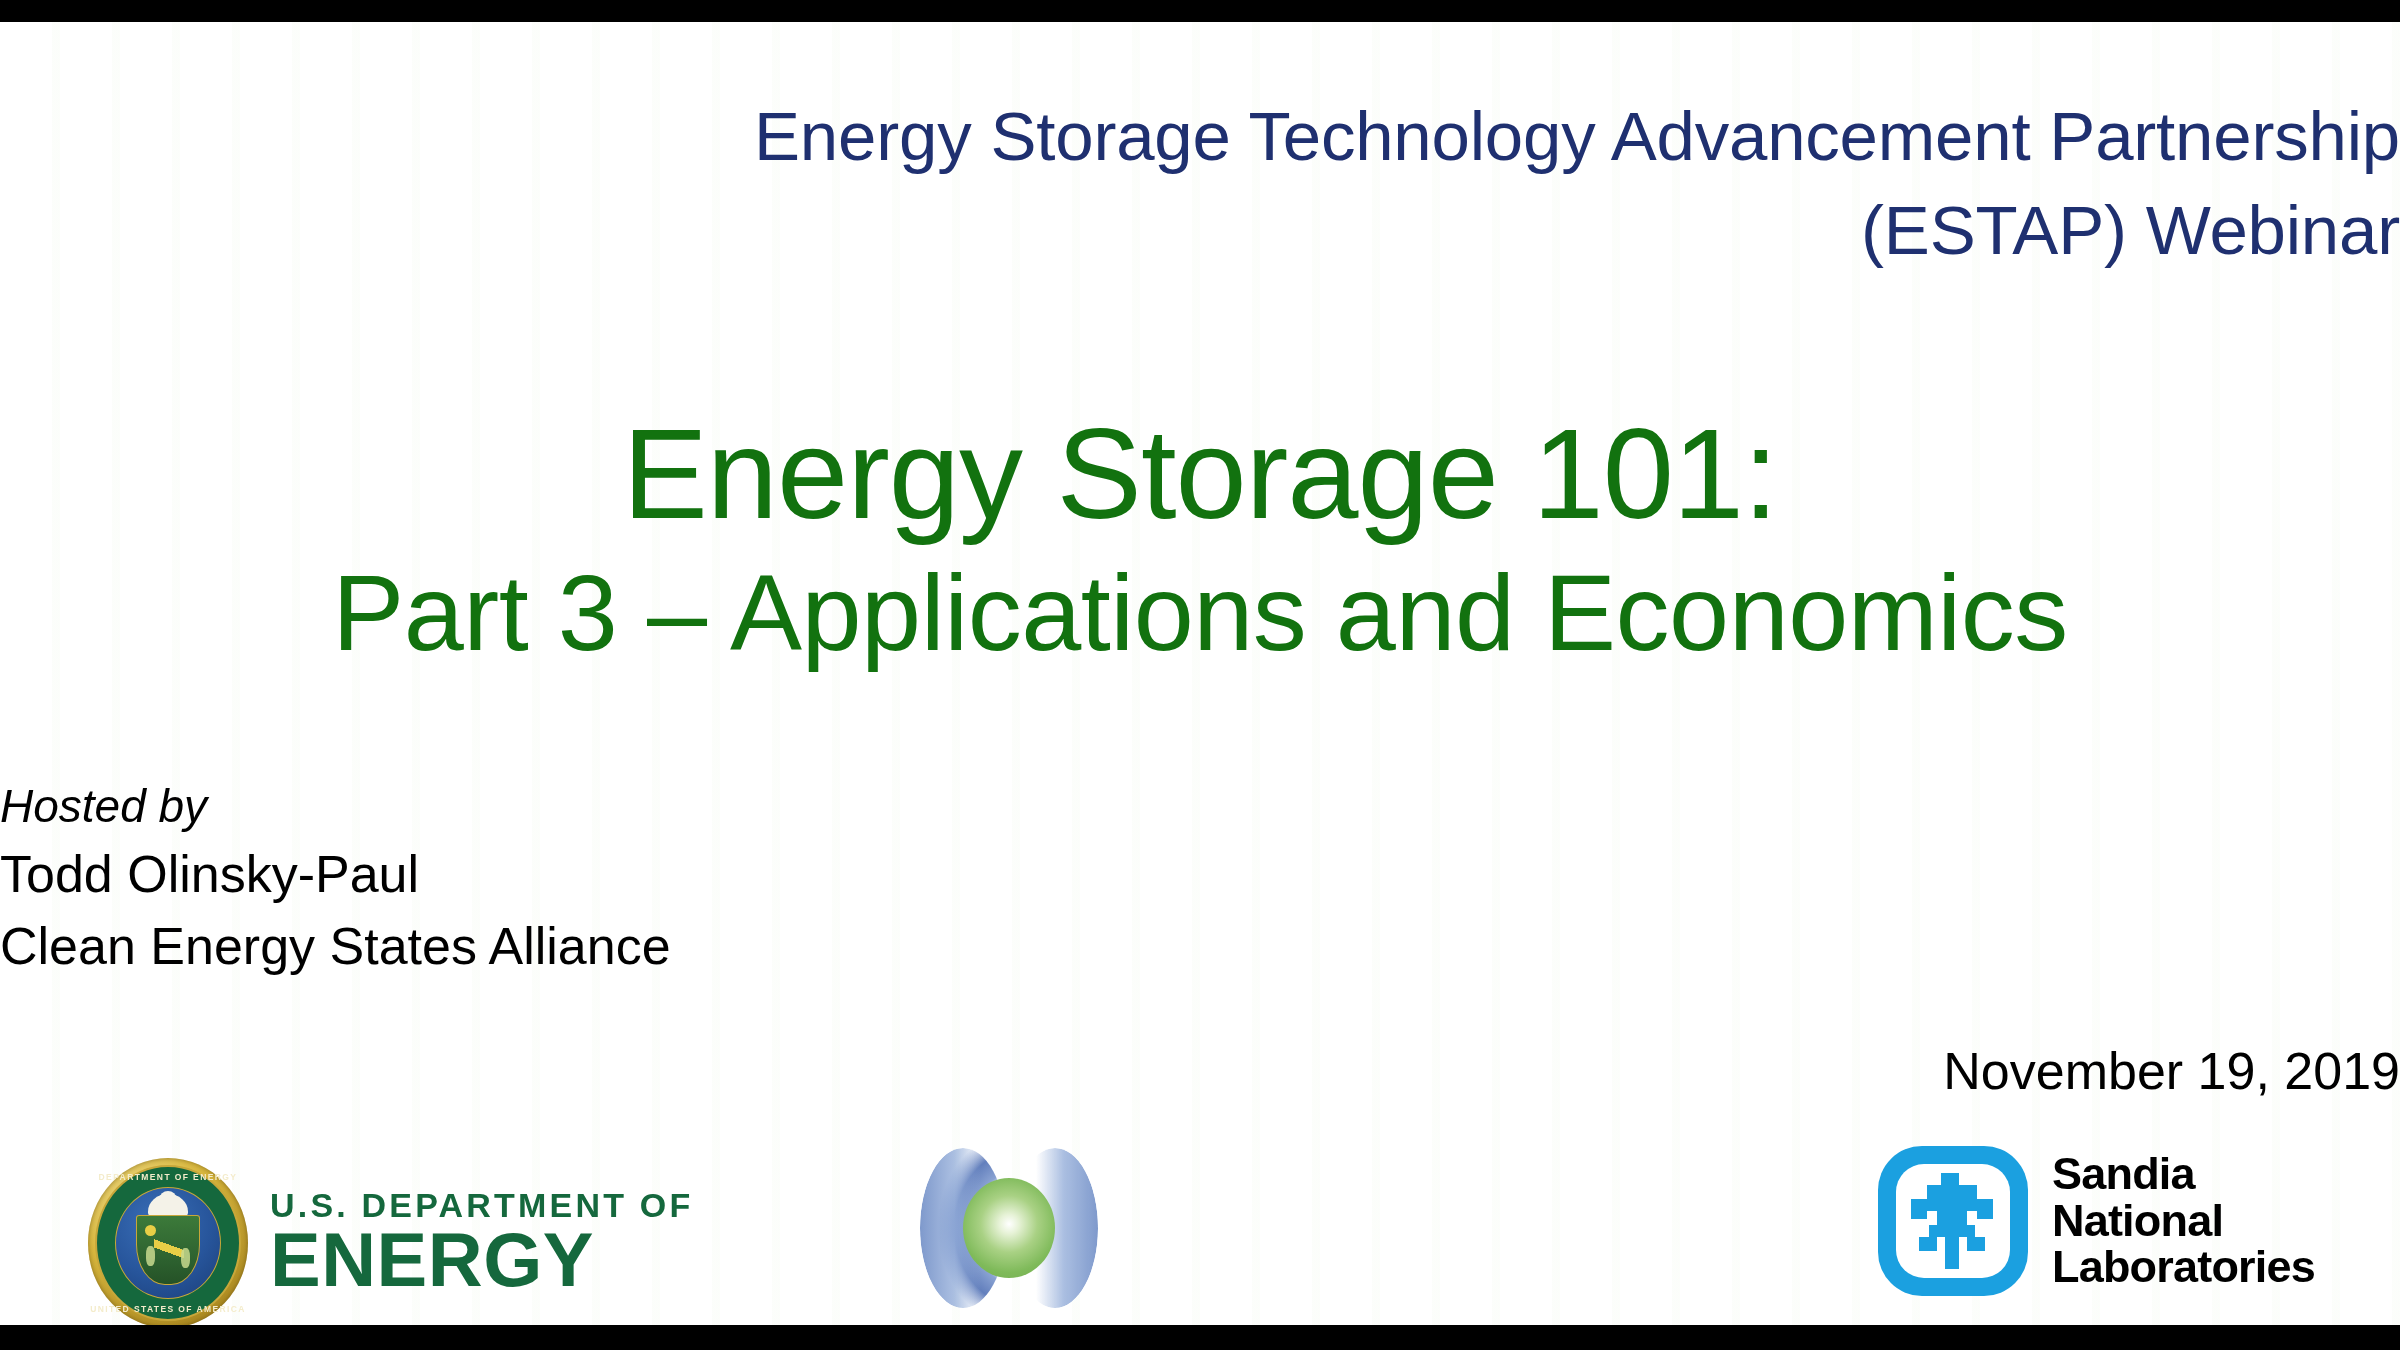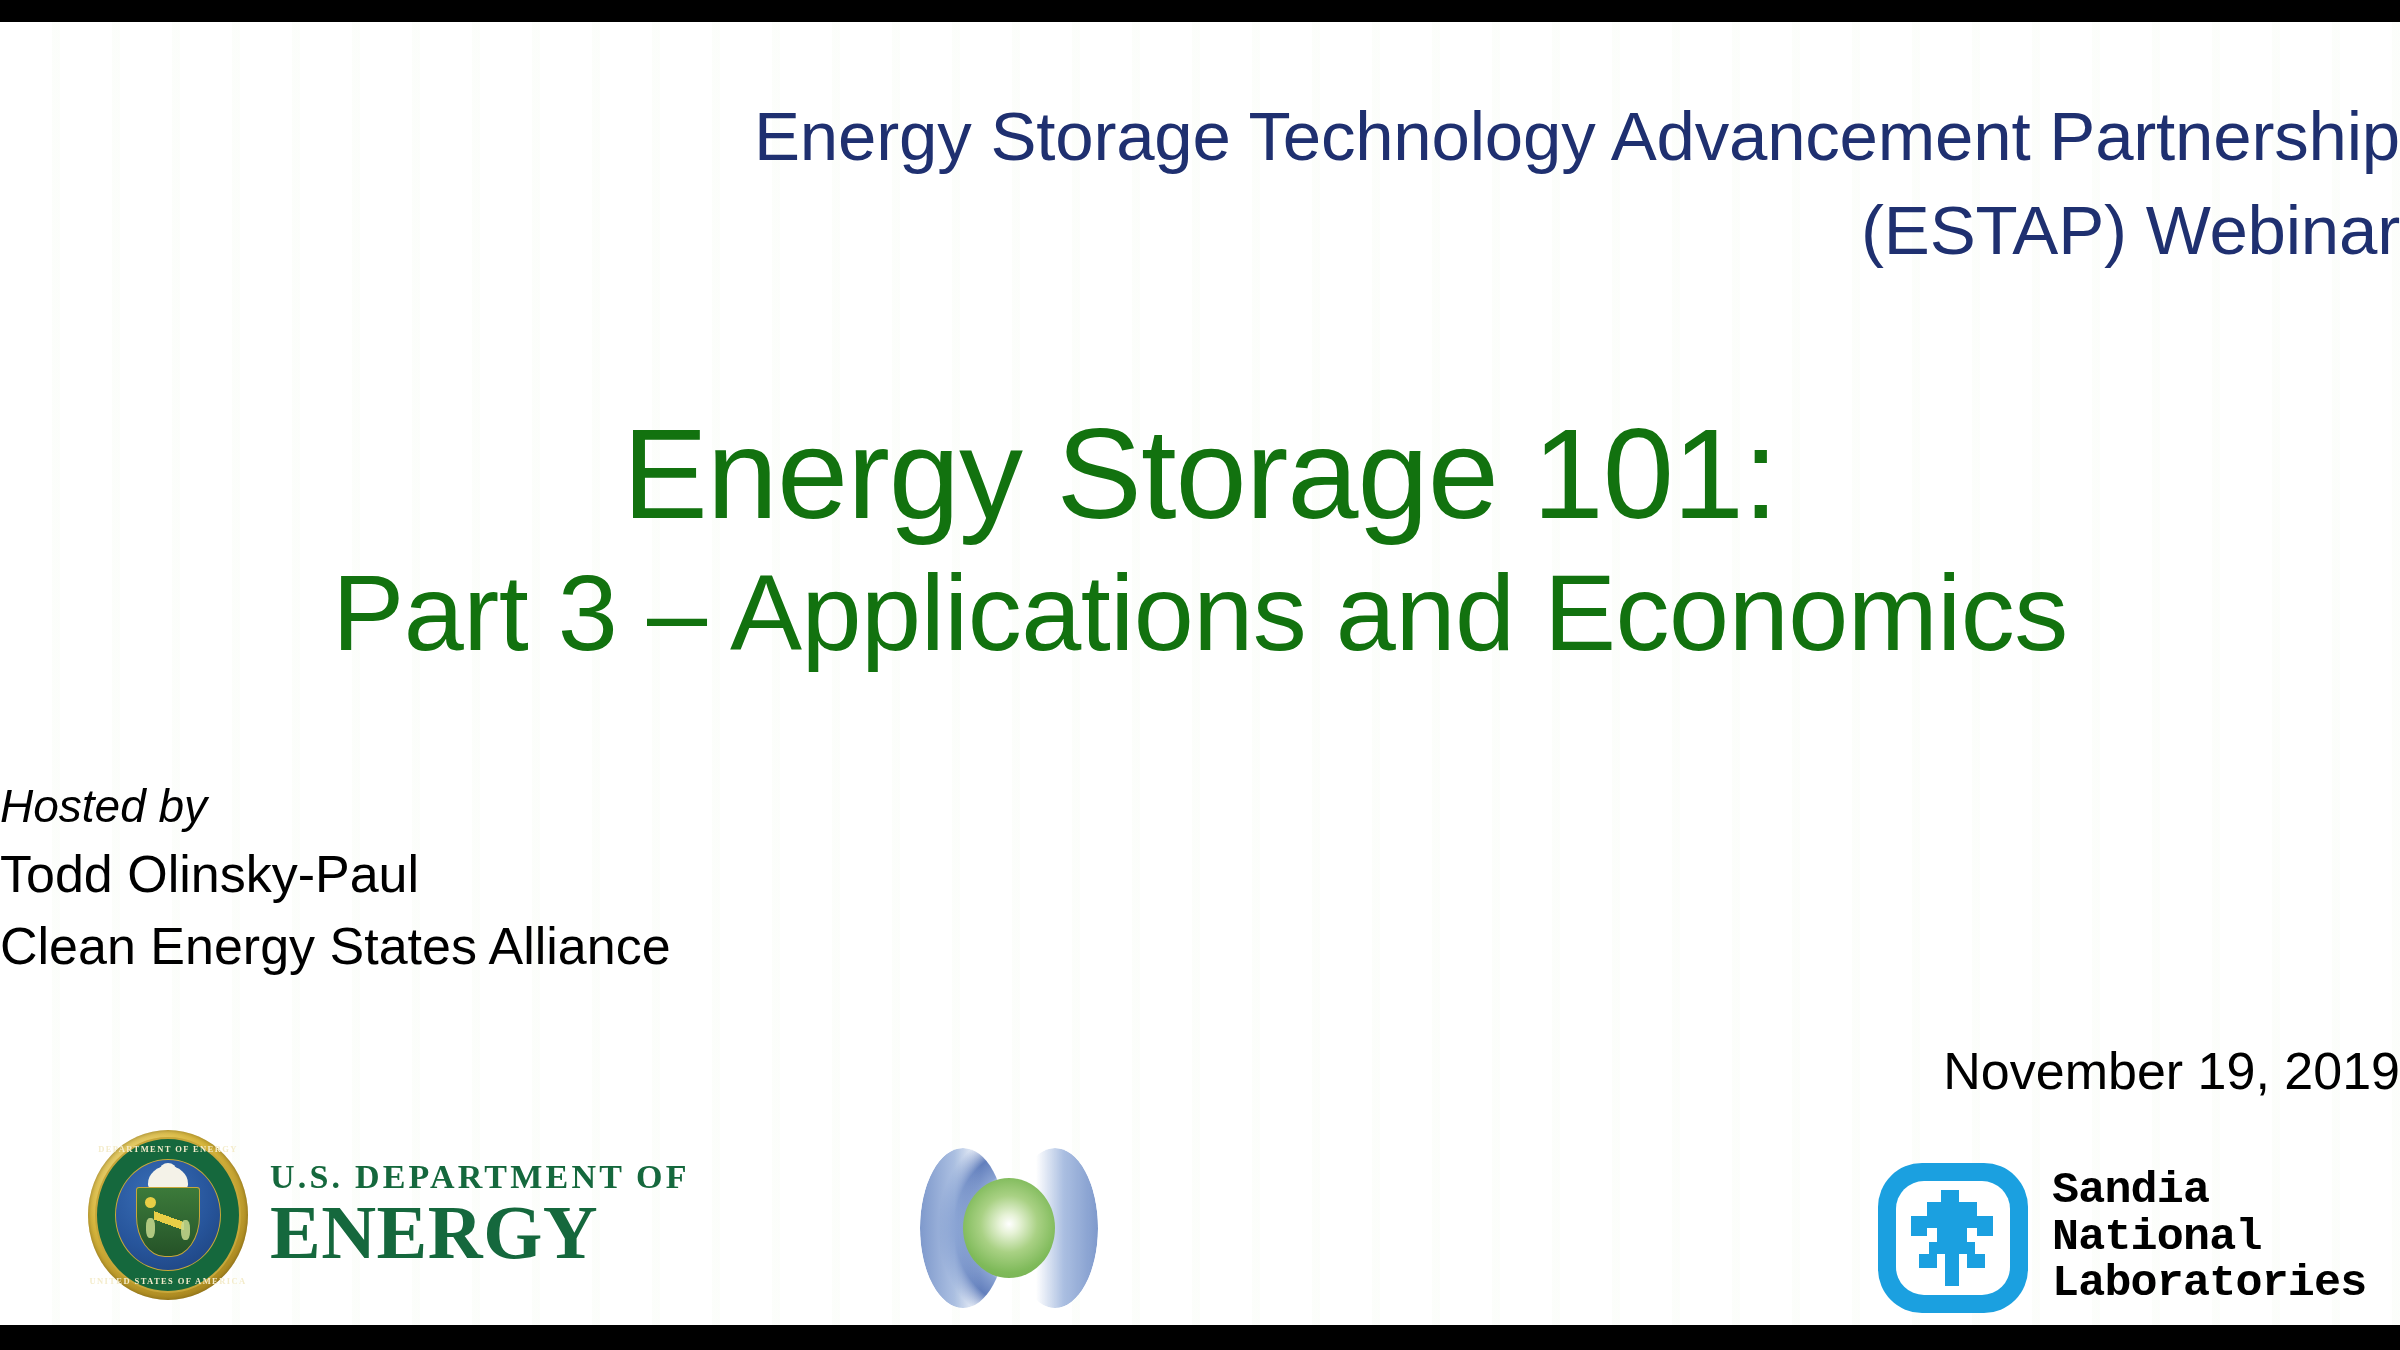--- a/index.html
+++ b/index.html
@@ -134,21 +134,21 @@
     width: 2400px;
     height: 195px;
   }
   .logo {
     position: absolute;
     display: flex;
     align-items: center;
   }
 
   
-  #logo-doe { left: 88px; top: 0; font-family: Liberation Serif, serif; }
+  #logo-doe { left: 88px; top: 28px; }
   #doe-seal {
     position: relative;
     width: 160px;
     height: 170px;
     flex: 0 0 auto;
   }
   #doe-seal .seal-ring {
     position: absolute;
     inset: 0;
     border-radius: 50%;
@@ -331,21 +331,21 @@
   #cesa-wordmark .cesa-energy { color: #5BA843; }
   #cesa-wordmark .cesa-line2 {
     display: block;
     font-size: 60px;
     font-weight: 400;
     letter-spacing: -0.5px;
     color: #6A8ECA;
   }
 
   
-  #logo-sandia { left: 1878px; top: 33px; font-family: Liberation Mono, monospace; }
+  #logo-sandia { left: 1878px; top: 16px; }
   #sandia-mark {
     position: relative;
     width: 150px;
     height: 150px;
     flex: 0 0 auto;
     background: #1BA0E0;
     border-radius: 44px;
   }
   #sandia-mark .mark-inner {
     position: absolute;

